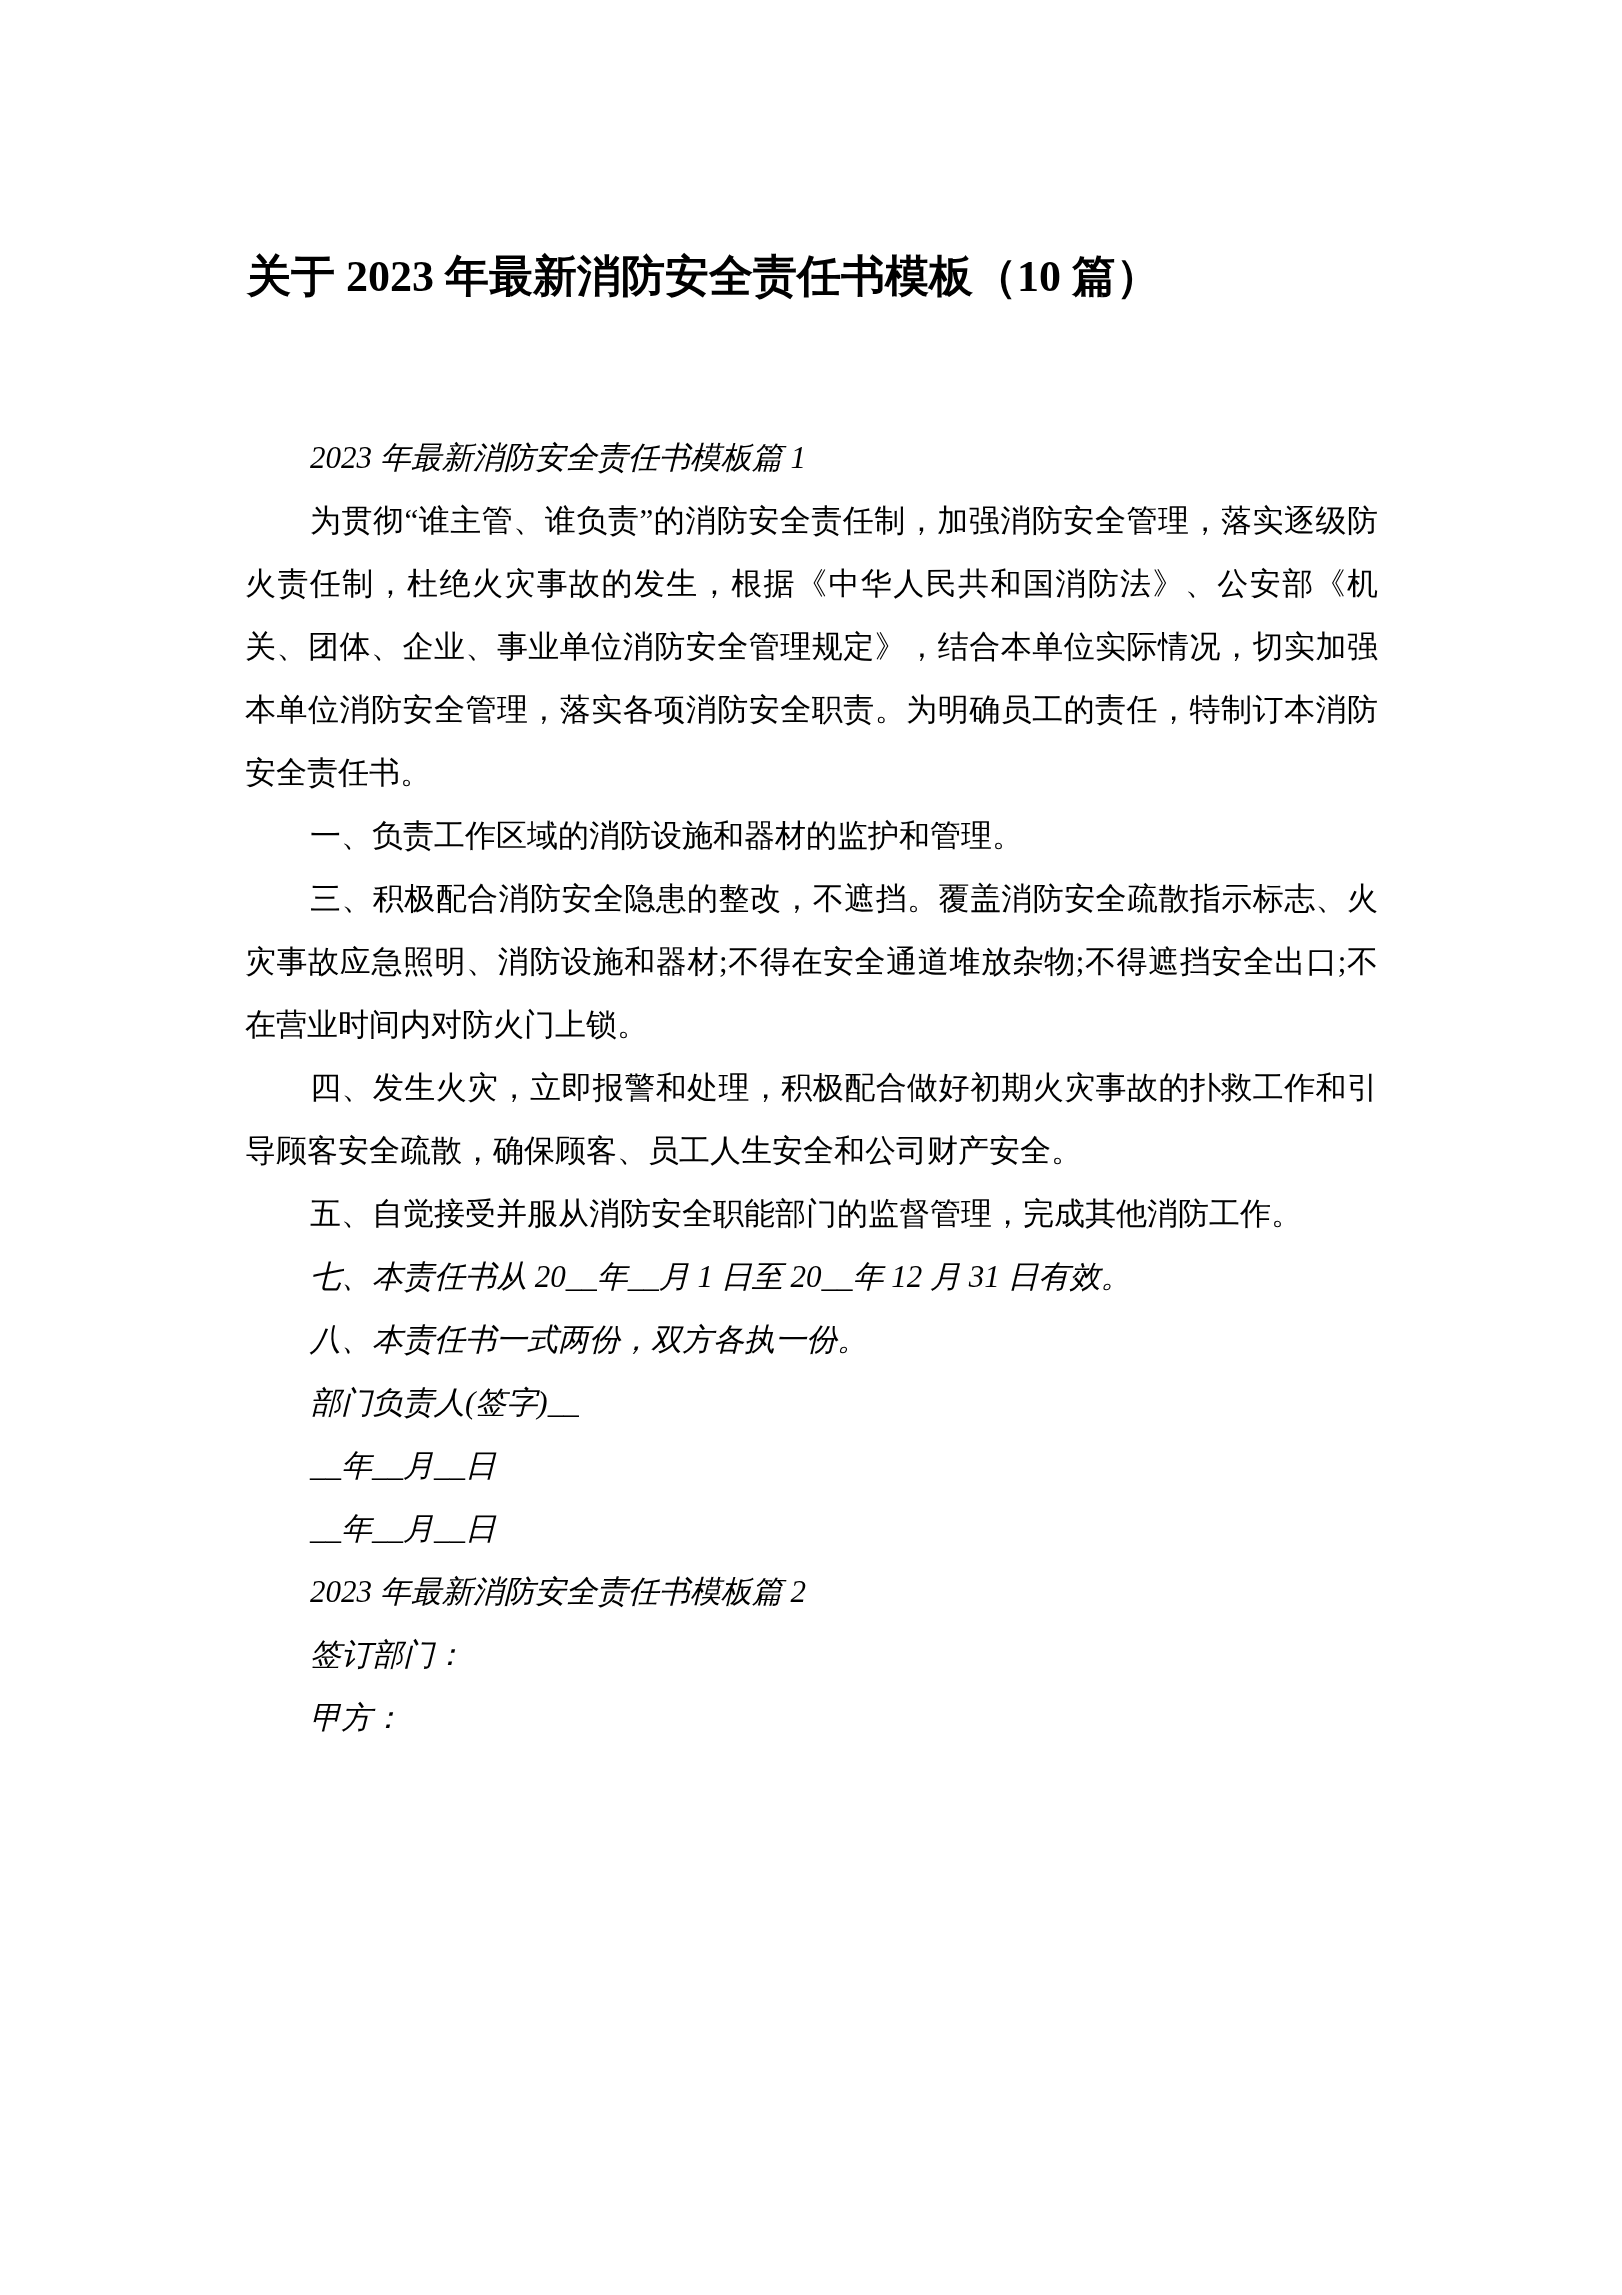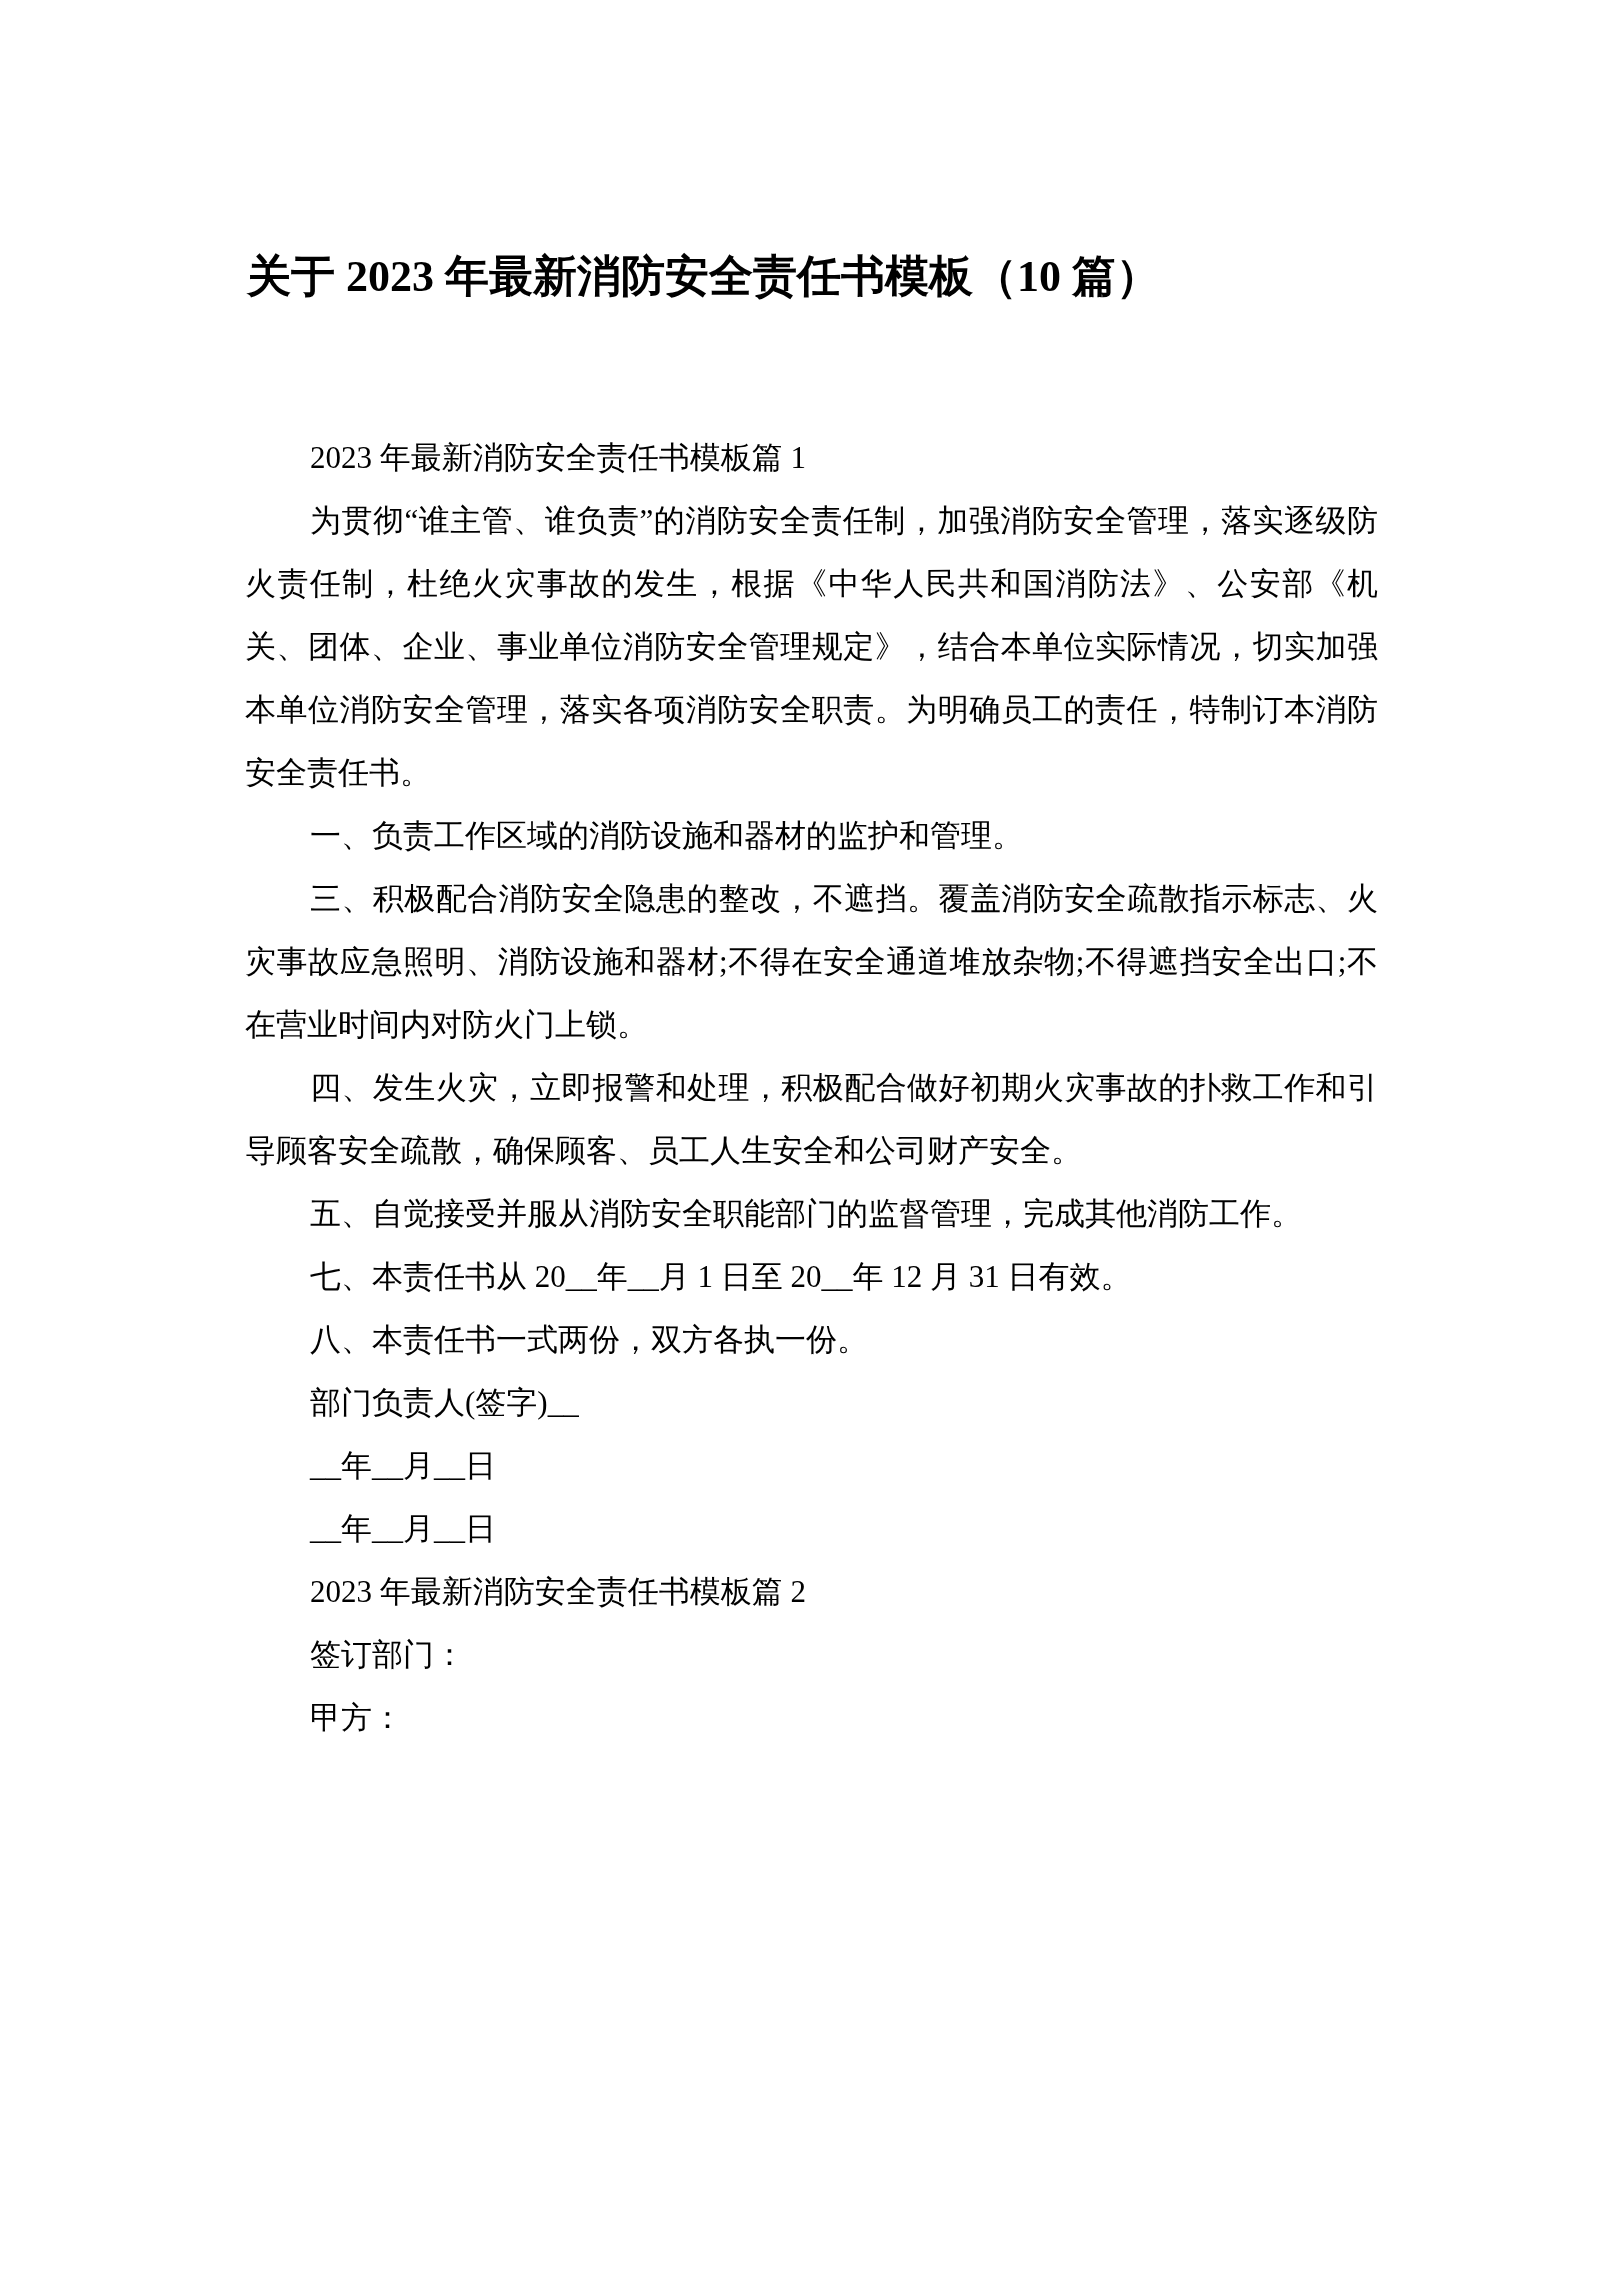--- a/index.html
+++ b/index.html
@@ -60,20 +60,21 @@
     word-break: break-all;
     font-family: "Liberation Serif", "DejaVu Serif", serif;
   }
 
   .indent2 {
     text-indent: 65px;
   }
 
   .no-justify {
     text-align: right;
+    font-style: italic;
   }
 
   
 </style>
 </head>
 <body>
 
 <div class="page">
 
   <h1 class="doc-title">关于 2023 年最新消防安全责任书模板（10 篇）</h1>

